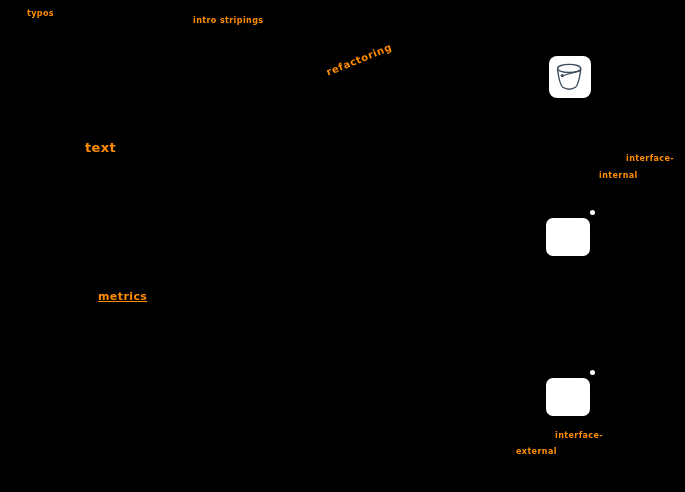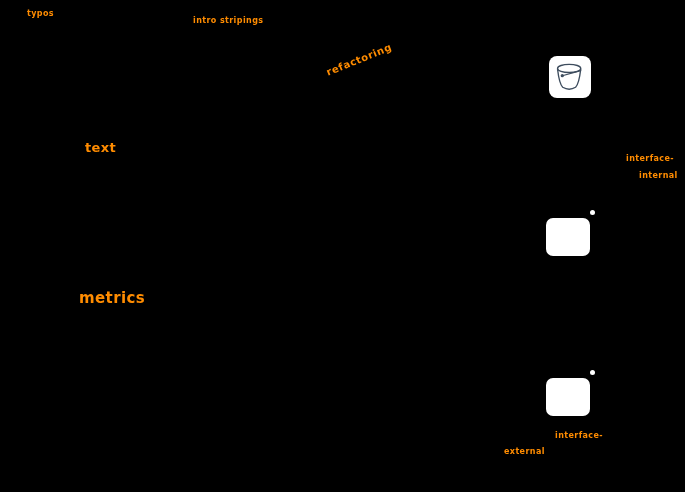--- a/index.html
+++ b/index.html
@@ -9,25 +9,25 @@
   }
   .ann{
     position:absolute;color:#ff8c00;font-weight:bold;font-size:8px;
     letter-spacing:.4px;white-space:nowrap;line-height:1;
     font-family:"DejaVu Sans",sans-serif;
   }
   .a0{left:27px;top:10px;}
   .a1{left:193px;top:5px;margin-top:12px;}
   .a2{left:327px;top:68px;font-size:10px;transform:rotate(-22deg);transform-origin:left center;letter-spacing:.6px;}
   .a3{left:85px;top:141px;font-size:13px;}
-  .a4{left:79px;top:291px;font-size:15px;}
+  .a4{left:98px;top:291px;font-size:11px;text-decoration:underline;}
   .a5{left:626px;top:155px;}
-  .a6{left:599px;top:172px;margin-left:40px;}
+  .a6{left:599px;top:172px;}
   .a7{left:555px;top:432px;}
-  .a8{left:504px;top:448px;}
+  .a8{left:516px;top:448px;}
   .card{
     position:absolute;background:#ffffff;border-radius:8px;
   }
   .bucket-card{left:549px;top:56px;width:42px;height:42px;display:flex;align-items:center;justify-content:center;}
   .screen{left:546px;top:218px;width:44px;height:38px;border-radius:7px;}
   .screen2{top:378px;}
   .dot{
     position:absolute;top:-8px;right:-5px;width:5px;height:5px;border-radius:50%;
     background:#ffffff;
   }

